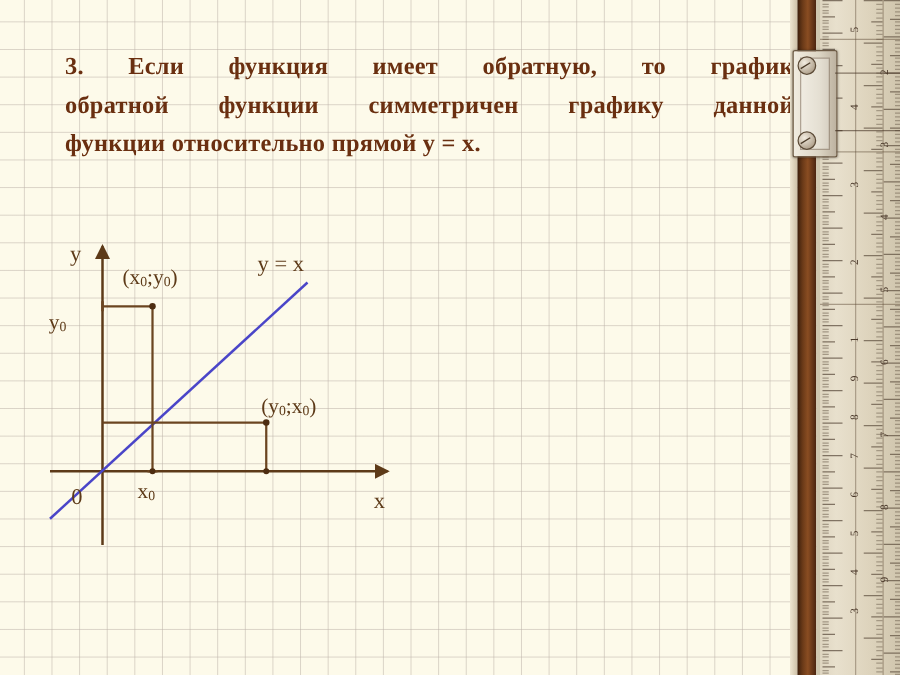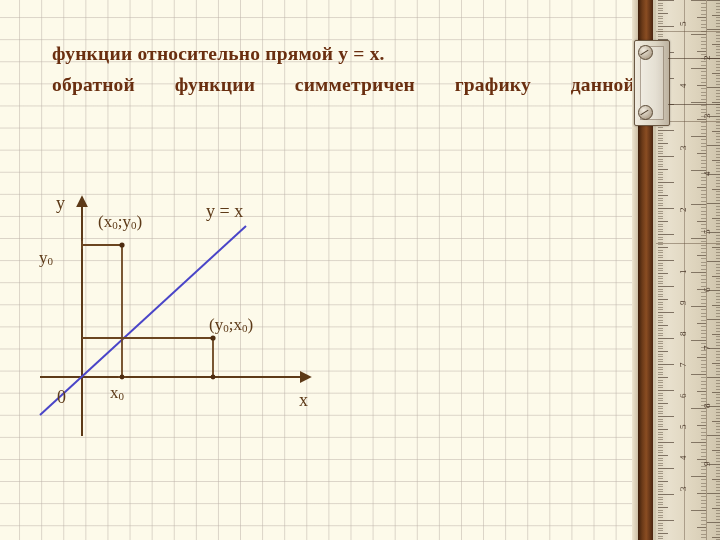--- a/index.html
+++ b/index.html
@@ -168,22 +168,23 @@
   }
 </style>
 </head>
 <body>
 
 <div id="slide">
 
   <div id="grid-bg"></div>
 
   <div id="title-block">
+    <span class="ln j">3.  Если  функция  имеет  обратную,  то  график</span>
+    <span class="ln j">обратной  функции  симметричен  графику  данной</span>
     <span class="ln">функции относительно прямой y = x.</span>
-    <span class="ln j">обратной  функции  симметричен  графику  данной</span>
   </div>
 
   <svg id="diagram" viewBox="0 0 720 540" width="720" height="540">
     <defs>
       <marker id="arrowBrown" viewBox="0 0 10 10" refX="8.5" refY="5" markerWidth="6" markerHeight="6" orient="auto-start-reverse">
         <path d="M 0 0 L 10 5 L 0 10 z" fill="#5d3a18"></path>
       </marker>
     </defs>
 
     <line x1="82" y1="436" x2="82" y2="197" stroke="#5d3a18" stroke-width="2" marker-end="url(#arrowBrown)"></line>

